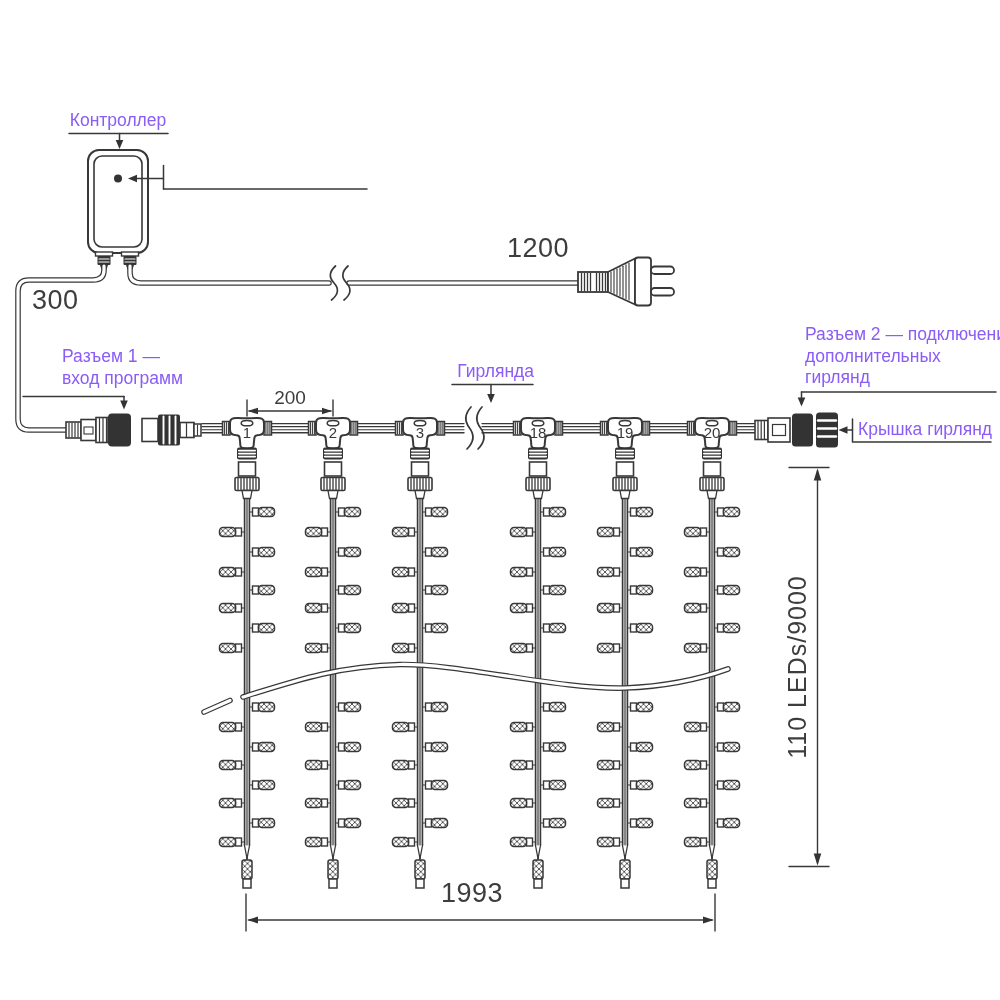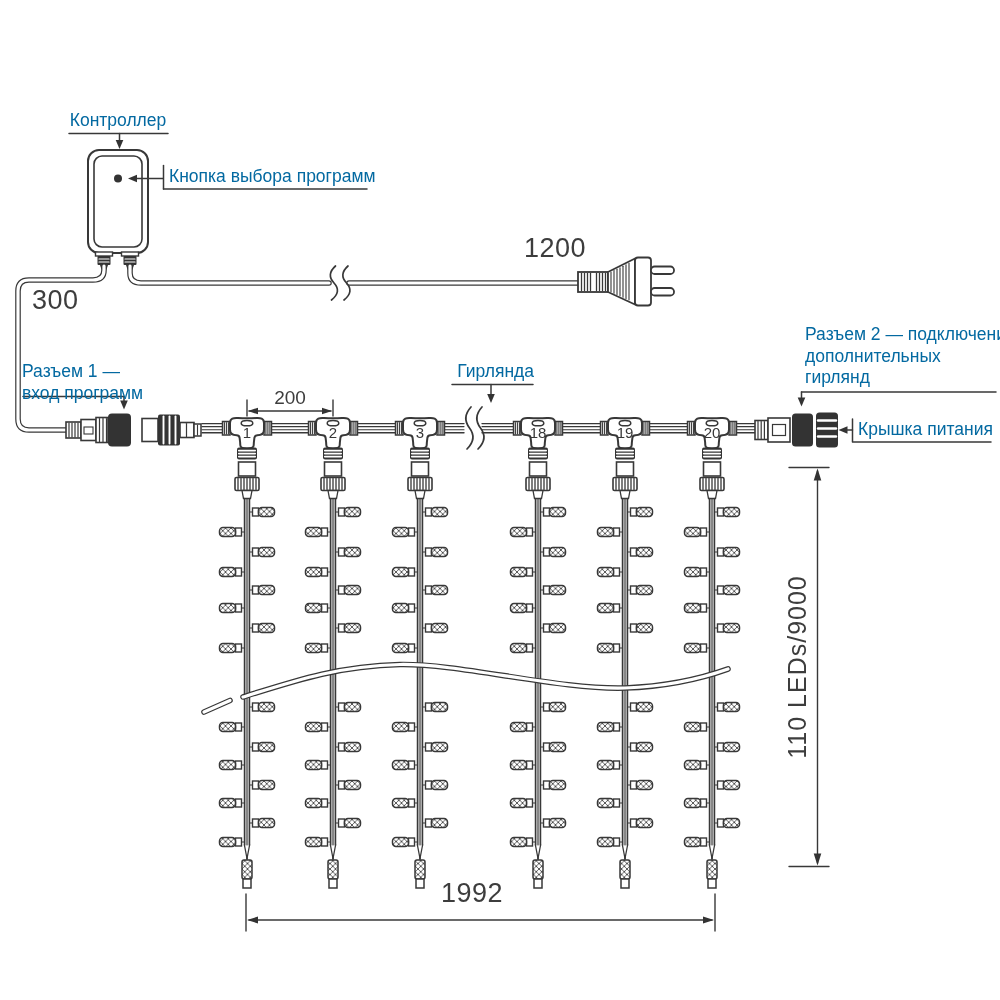--- a/index.html
+++ b/index.html
@@ -1,19 +1,19 @@
 <!DOCTYPE html>
 <html><head>
 <meta charset="utf-8">
 <style>
   html,body{margin:0;padding:0;background:#fff;}
   .stage{position:relative;width:1000px;height:1000px;background:#ffffff;overflow:hidden;
          font-family:"Liberation Sans", sans-serif;}
   svg{position:absolute;left:0;top:0;}
-  .lbl{position:absolute;color:#0369a1;font-size:17.5px;line-height:21.5px;white-space:nowrap;}
+  .lbl{position:absolute;color:#8b5cf6;font-size:17.5px;line-height:21.5px;white-space:nowrap;}
   .ctr{text-align:center;}
   .dim{font-size:27px;letter-spacing:0.5px;color:#3d3d3d;}
   .dim-sm{font-size:19px;color:#3d3d3d;}
   .vdim{position:absolute;left:797px;top:667px;transform:translate(-50%,-50%) rotate(-90deg);
         font-size:25px;letter-spacing:1px;color:#3d3d3d;white-space:nowrap;}
 </style>
 </head>
 <body>
 
 <div class="stage">
@@ -910,39 +910,38 @@
           <line x1="789" y1="866.5" x2="829" y2="866.5" stroke="#383838" stroke-width="1.4" stroke-linecap="round"></line>
           <line x1="817.5" y1="471" x2="817.5" y2="863" stroke="#383838" stroke-width="1.4" stroke-linecap="round"></line>
           <polygon points="817.5,468.5 813.7,480.5 821.3,480.5" fill="#333333" stroke="none" stroke-width="1"></polygon>
           <polygon points="817.5,865.5 813.7,853.5 821.3,853.5" fill="#333333" stroke="none" stroke-width="1"></polygon>
         </g>
       </g>
   </svg>
 
   <div class="lbl ctr" style="left:62px;top:110px;width:112px;">Контроллер</div>
 
-  <div class="lbl" style="left:169px;top:166px;">Кнопка выбора программ</div>
 
   <div class="lbl dim" style="left:32px;top:290px;text-align:center;">300</div>
 
-  <div class="lbl dim" style="left:524px;top:238px;">1200</div>
-
-  <div class="lbl" style="left:22px;top:361px;">
+  <div class="lbl dim" style="left:507px;top:238px;">1200</div>
+
+  <div class="lbl" style="left:22px;top:346px;padding-left:40px;">
     <div>Разъем 1 —</div>
     <div>вход программ</div>
   </div>
 
   <div class="lbl ctr" style="left:450px;top:361px;width:84px;text-align:right;">Гирлянда</div>
 
   <div class="lbl dim-sm ctr" style="left:263px;top:387px;width:54px;">200</div>
 
   <div class="lbl" style="left:805px;top:324px;">
     <div>Разъем 2 — подключение</div>
     <div>дополнительных</div>
     <div>гирлянд</div>
   </div>
 
-  <div class="lbl" style="left:858px;top:419px;">Крышка питания</div>
-
-  <div class="lbl dim ctr" style="left:427px;top:883px;width:90px;">1992</div>
+  <div class="lbl" style="left:858px;top:419px;">Крышка гирлянд</div>
+
+  <div class="lbl dim ctr" style="left:427px;top:883px;width:90px;">1993</div>
 
   <div class="vdim">110 LEDs/9000</div>
 </div>
 
 </body></html>

